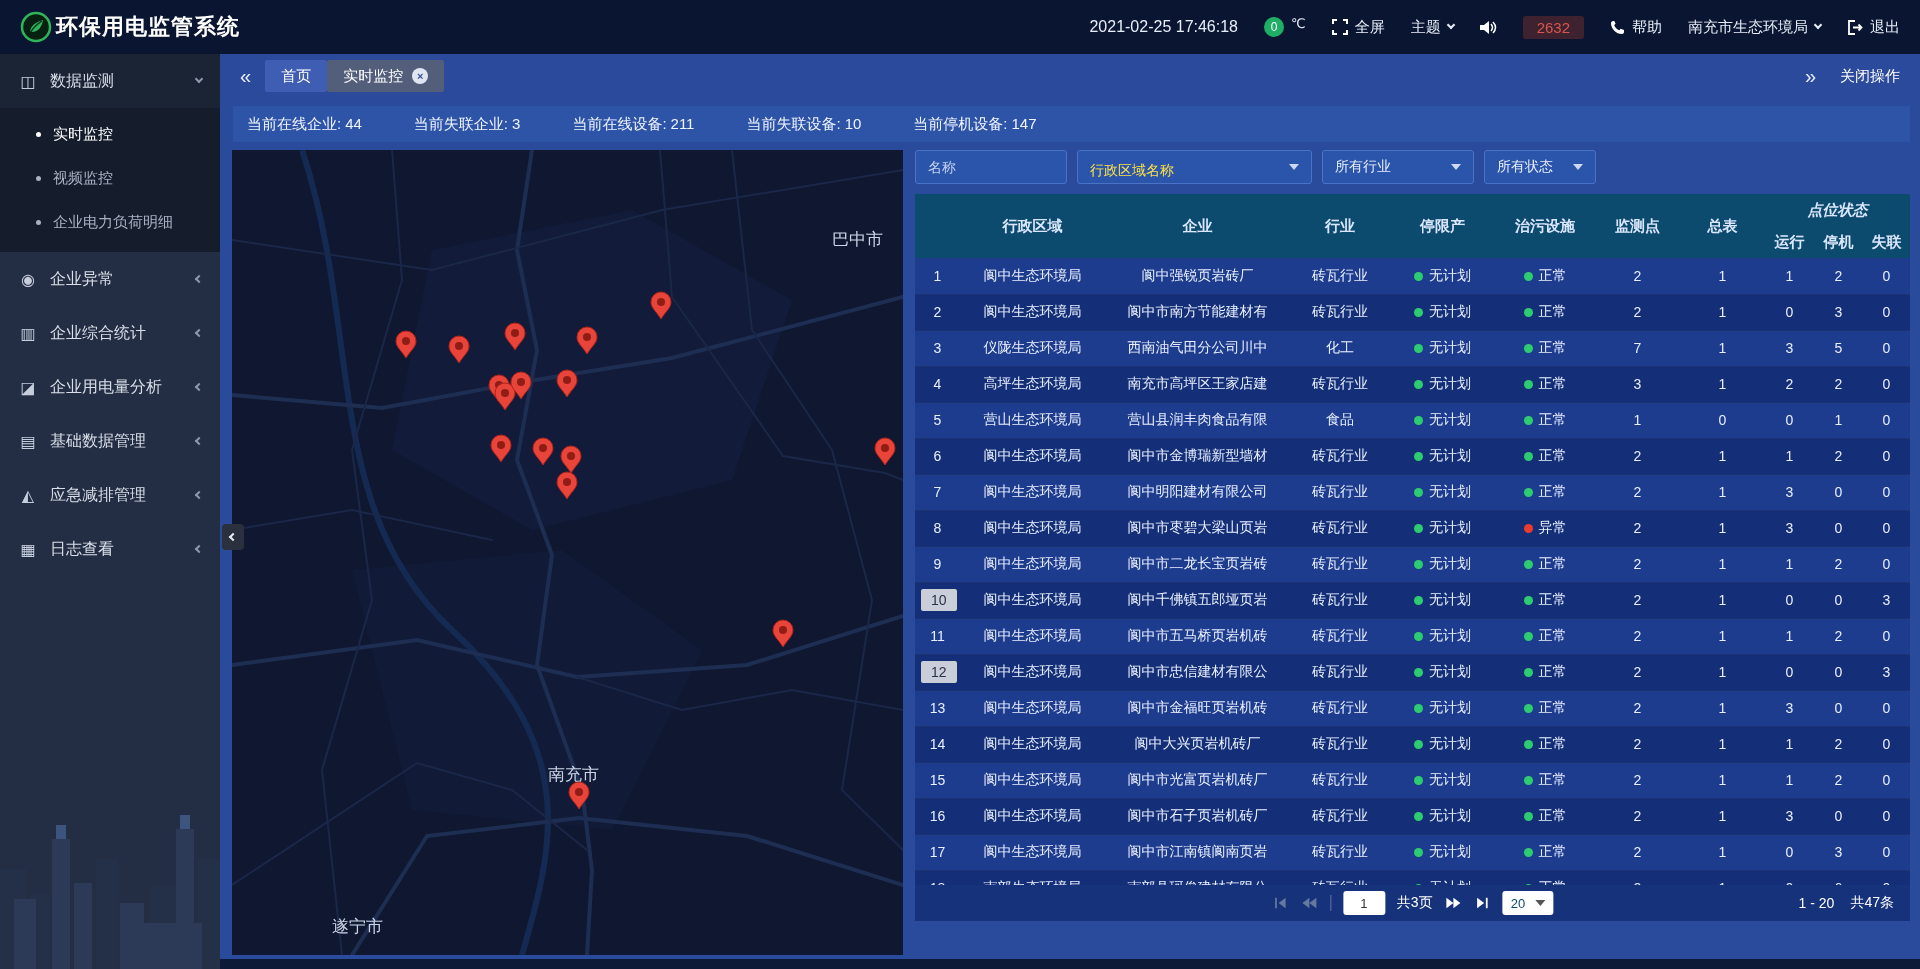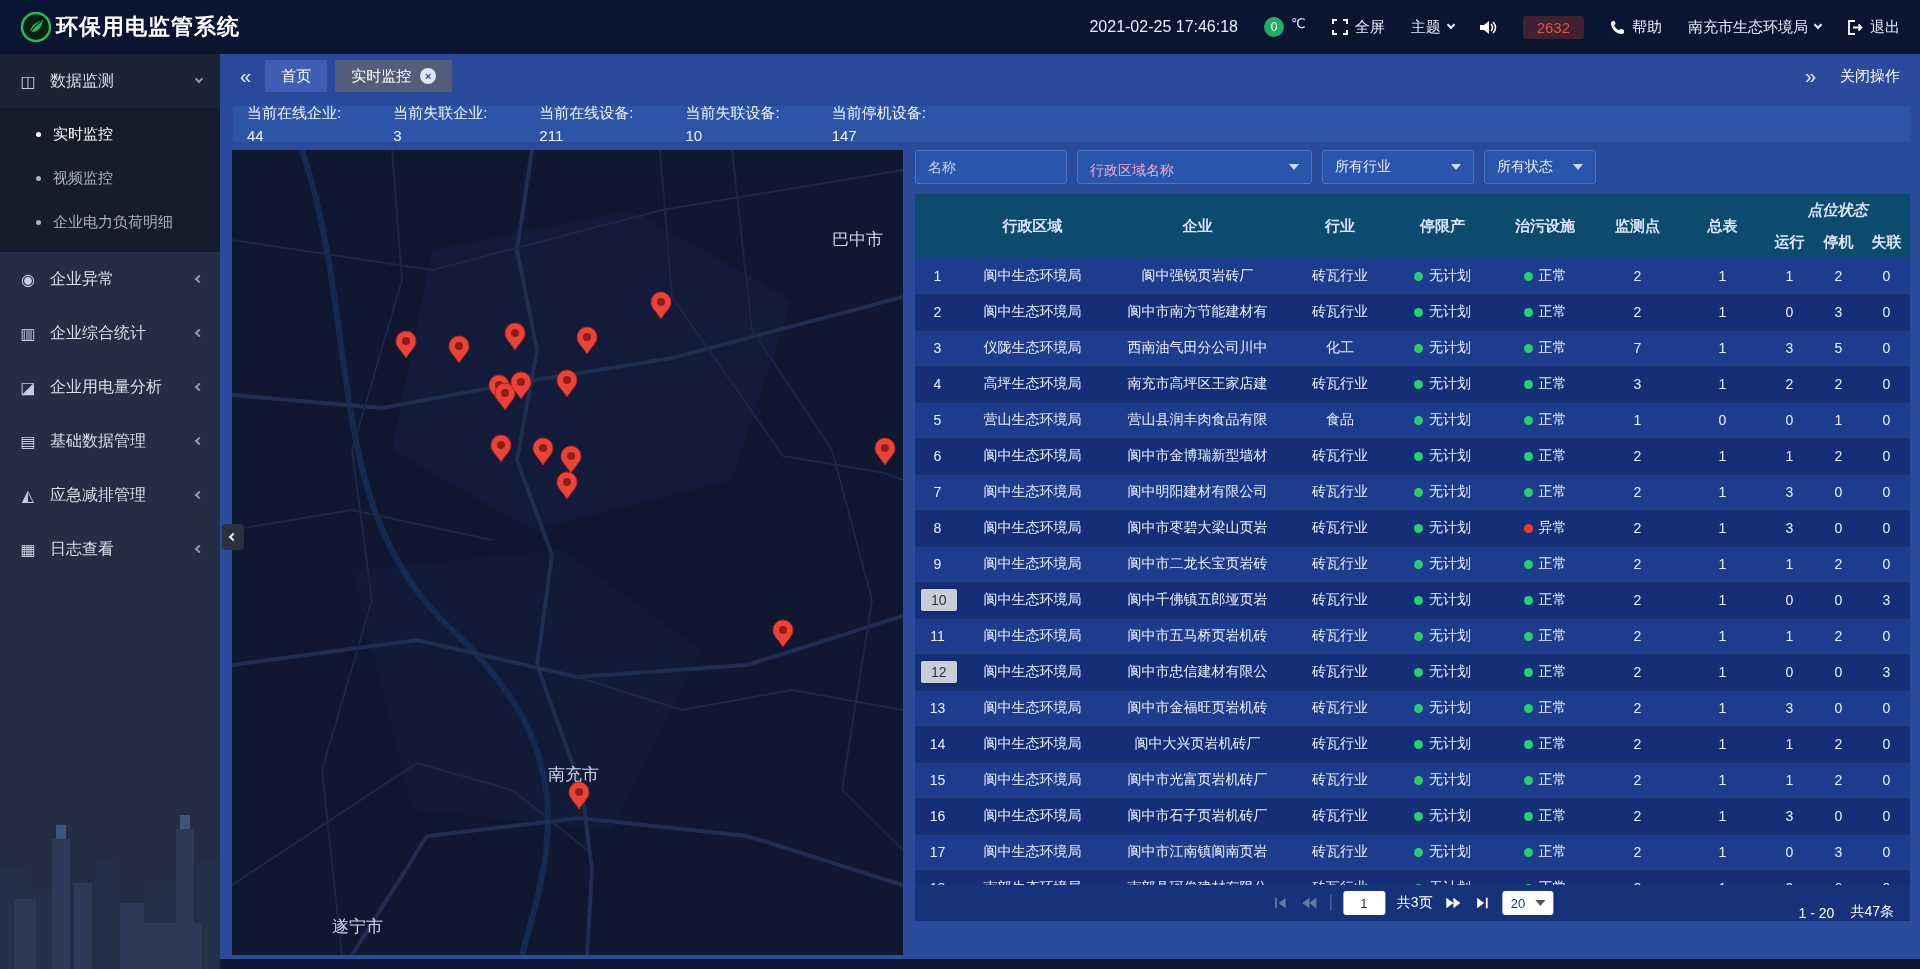--- a/index.html
+++ b/index.html
@@ -42,32 +42,32 @@
   .skyline{position:absolute;bottom:0;left:0;}
 
   
   .main{position:absolute;top:54px;left:220px;right:0;bottom:0;background:#2a4a9b;overflow:hidden;}
   .footer-strip{position:absolute;left:0;right:0;bottom:0;height:10px;background:#0c1a38;}
 
   
   .tabbar{position:absolute;top:0;left:0;right:0;height:44px;background:#2b4a9c;
     display:flex;align-items:center;padding:0 14px;color:#fff;}
   .tab-arrow{font-size:20px;color:#eaf0fb;cursor:pointer;padding:0 6px;}
-  .tabs{display:flex;align-items:flex-start;gap:8px;margin-left:8px;flex:1;}
+  .tabs{display:flex;align-items:flex-start;margin-left:8px;flex:1;}
   .tab{height:32px;display:flex;align-items:center;gap:9px;padding:0 16px;border-radius:2px;
     background:#3f5db2;font-size:15px;cursor:pointer;}
   .tab.active{background:#535e7b;}
   .tab-close{width:16px;height:16px;border-radius:50%;background:#dfe6f2;color:#33508f;
     font-size:11px;line-height:16px;text-align:center;font-weight:bold;}
   .tabbar-right{display:flex;align-items:center;gap:18px;font-size:15px;margin-right:6px;}
 
   
   .statsbar{position:absolute;top:52px;left:13px;right:10px;height:36px;background:#2e54a8;
     display:flex;align-items:center;gap:52px;padding:0 14px;color:#f0f5ff;font-size:15px;}
-  .stat{display:flex;gap:4px;white-space:nowrap;flex-direction:column;}
+  .stat{display:flex;gap:4px;white-space:nowrap;}
 
   
   .map-panel{position:absolute;top:96px;left:12px;width:671px;height:805px;background:#0f1830;
     overflow:hidden;}
   .rd{fill:none;stroke:#1e2d52;stroke-width:4;stroke-linecap:round;}
   .thin{stroke:#1a2748;stroke-width:2;}
   .river{fill:none;stroke:#152a52;stroke-width:6;}
   .city{fill:#ccd4e6;font-size:17px;}
   .map-collapse{position:absolute;left:2px;top:470px;width:22px;height:26px;background:#2a303e;
     border-radius:4px;display:flex;align-items:center;justify-content:center;color:#e8ecf2;
@@ -76,21 +76,21 @@
   
   .right-panel{position:absolute;top:96px;left:695px;right:10px;height:963px;
     display:flex;flex-direction:column;}
   .filters{height:34px;display:flex;gap:10px;flex:none;}
   .f-input,.f-select{height:34px;background:#2a55ab;border:1px solid #4a73c6;border-radius:3px;
     color:#e8eeff;font-size:14px;display:flex;align-items:center;padding:0 12px;}
   .f-input{width:152px;}
   .f-input::placeholder{color:#c3d2ef;}
   input.f-input{outline:none;font-family:inherit;}
   .f-select{justify-content:space-between;cursor:pointer;}
-  .f-select .ph{color:#f9a8d4;margin-top:8px;}
+  .f-select .ph{color:#fde047;margin-top:8px;}
   .caret{width:0;height:0;border-left:5px solid transparent;border-right:5px solid transparent;
     border-top:6px solid #cdd9f2;margin-left:10px;}
   .caret.dark{border-top-color:#555;}
 
   
   .table-wrap{margin-top:10px;height:691px;overflow:hidden;flex:none;}
   table{width:100%;border-collapse:collapse;table-layout:fixed;}
   thead th{background:#0c4a6e;color:#dbe7ff;font-size:15px;font-weight:bold;height:32px;}
   th.group{font-style:italic;}
   tbody td{height:36px;padding:0 6px;font-size:14px;color:#e9f0ff;text-align:center;
@@ -109,21 +109,21 @@
   .pg-center{position:absolute;left:50%;transform:translateX(-50%);height:100%;
     display:flex;align-items:center;gap:12px;}
   .pg-btn{color:#fff;display:inline-flex;cursor:pointer;}
   .pg-btn.disabled{color:#63799f;}
   .pg-sep{width:1px;height:16px;background:#5d76a8;}
   .pg-input{background:#fff;color:#333;width:42px;height:24px;border-radius:3px;
     display:flex;align-items:center;justify-content:center;font-size:13px;cursor:text;}
   .pg-total{color:#fff;font-size:14px;}
   .pg-size{background:#fff;color:#0c4a6e;height:24px;padding:0 8px;border-radius:3px;
     display:flex;align-items:center;font-size:13px;cursor:pointer;}
-  .pg-info{position:absolute;right:16px;top:0;height:100%;display:flex;align-items:flex-end;
+  .pg-info{position:absolute;right:16px;top:0;height:100%;display:flex;align-items:center;
     gap:16px;font-size:14px;color:#fff;}
 </style>
 </head>
 <body>
 
 <div class="app">
 
   <header class="header">
     <div class="brand">
       <span class="hicon">

